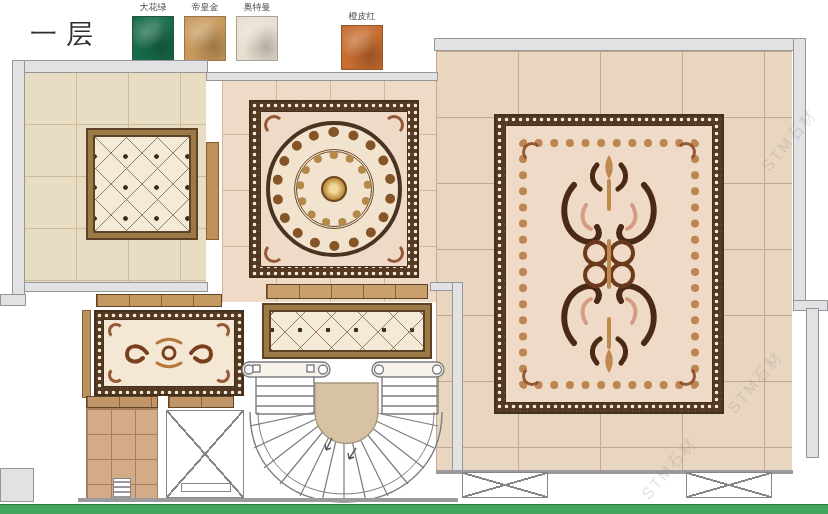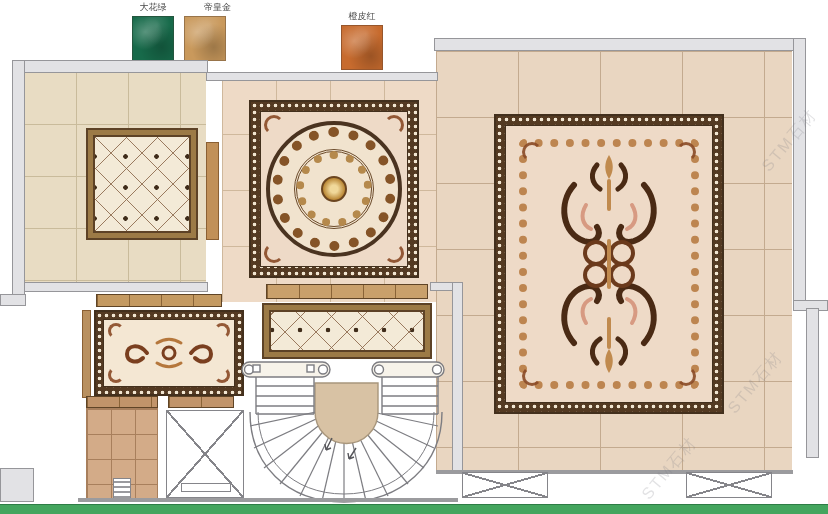--- a/index.html
+++ b/index.html
@@ -70,28 +70,33 @@
   .threshold{border:1px solid #85858a;background:repeating-linear-gradient(0deg,#9a9a9e 0 2px,#fff 2px 5px);}
   .green-bar{box-shadow:0 -1px 0 #2e7d46;}
   .wm{position:absolute;transform:rotate(-50deg);color:rgba(125,125,130,.22);
       font-size:16px;letter-spacing:2px;white-space:nowrap;pointer-events:none;}
 </style>
 </head>
 <body>
 
 <div class="stage">
 
+  <div class="abs title" style="left:30px;top:16px;">一层</div>
 
   <div class="abs legend-item" style="left:127px;top:1px;">
     <span class="legend-label">大花绿</span>
     <span class="swatch" style="display: block; background-color: rgb(23, 106, 74);"></span>
   </div>
-  <div class="abs legend-item" style="left:179px;top:1px;text-align:right;">
+  <div class="abs legend-item" style="left:179px;top:1px;">
     <span class="legend-label">帝皇金</span>
     <span class="swatch" style="display: block; background-color: rgb(201, 153, 92);"></span>
+  </div>
+  <div class="abs legend-item" style="left:231px;top:1px;">
+    <span class="legend-label">奥特曼</span>
+    <span class="swatch" style="display: block; background-color: rgb(231, 224, 209);"></span>
   </div>
   <div class="abs legend-item" style="left:336px;top:10px;">
     <span class="legend-label">橙皮红</span>
     <span class="swatch" style="display: block; background-color: rgb(199, 107, 46);"></span>
   </div>
 
   <div class="abs tiles-beige" style="left:24px;top:72px;width:182px;height:212px;"></div>
   <div class="abs frame3" style="left:86px;top:128px;width:112px;height:112px;">
     <div class="field diamond-field"></div>
   </div>

